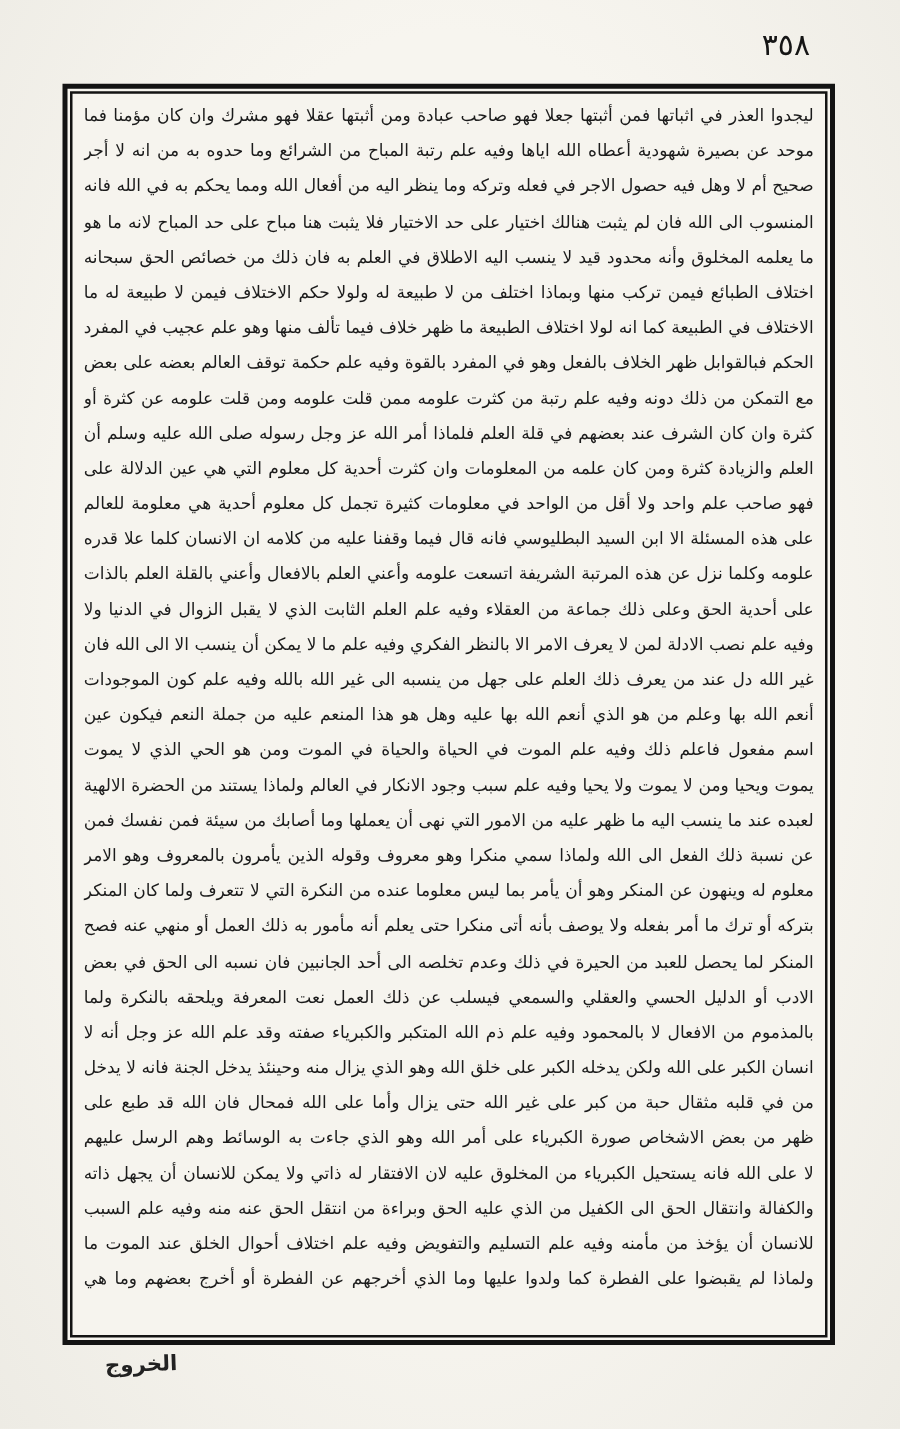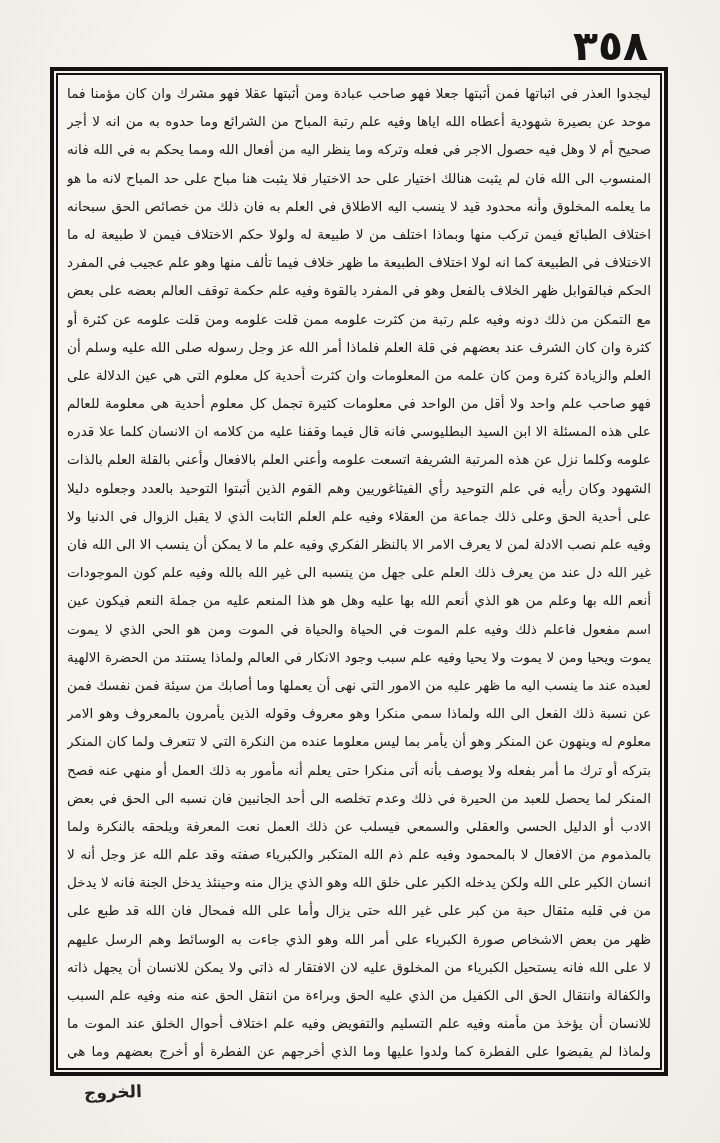--- a/index.html
+++ b/index.html
@@ -18,22 +18,22 @@
   .scan-page {
     position: absolute;
     inset: 0;
     background:
       radial-gradient(ellipse at 50% 45%, #f7f5ef 55%, #edebe4 100%);
   }
   .page-number {
     position: absolute;
     top: 22px;
     right: 72px;
-    font-size: 41px;
-    font-weight: bold;
+    font-size: 24px;
+    font-weight: normal;
     letter-spacing: 2px;
     color: #151515;
     direction: rtl;
   }
   .frame-outer {
     position: absolute;
     left: 50px;
     top: 67px;
     width: 618px;
     height: 1009px;
@@ -95,21 +95,20 @@
           <div class="text-line">ما يعلمه المخلوق وأنه محدود قيد لا ينسب اليه الاطلاق في العلم به فان ذلك من خصائص الحق سبحانه وتعالى وفيه علم</div>
           <div class="text-line">اختلاف الطبائع فيمن تركب منها وبماذا اختلف من لا طبيعة له ولولا حكم الاختلاف فيمن لا طبيعة له ما ظهر</div>
           <div class="text-line">الاختلاف في الطبيعة كما انه لولا اختلاف الطبيعة ما ظهر خلاف فيما تألف منها وهو علم عجيب في المفرد العين والمفرد</div>
           <div class="text-line">الحكم فبالقوابل ظهر الخلاف بالفعل وهو في المفرد بالقوة وفيه علم حكمة توقف العالم بعضه على بعض فيما يستفاد منه</div>
           <div class="text-line">مع التمكن من ذلك دونه وفيه علم رتبة من كثرت علومه ممن قلت علومه ومن قلت علومه عن كثرة أو من قلت لا عن</div>
           <div class="text-line">كثرة وان كان الشرف عند بعضهم في قلة العلم فلماذا أمر الله عز وجل رسوله صلى الله عليه وسلم أن يطلب الزيادة من</div>
           <div class="text-line">العلم والزيادة كثرة ومن كان علمه من المعلومات وان كثرت أحدية كل معلوم التي هي عين الدلالة على أحدية الحق</div>
           <div class="text-line">فهو صاحب علم واحد ولا أقل من الواحد في معلومات كثيرة تجمل كل معلوم أحدية هي معلومة للعالم بالله وحده وما نبه</div>
           <div class="text-line">على هذه المسئلة الا ابن السيد البطليوسي فانه قال فيما وقفنا عليه من كلامه ان الانسان كلما علا قدره في العالم قلت</div>
           <div class="text-line">علومه وكلما نزل عن هذه المرتبة الشريفة اتسعت علومه وأعني العلم بالافعال وأعني بالقلة العلم بالذات من طريق</div>
-          <div class="text-line">الشهود وكان رأيه في علم التوحيد رأي الفيثاغوريين وهم القوم الذين أثبتوا التوحيد بالعدد وجعلوه دليلا</div>
           <div class="text-line">على أحدية الحق وعلى ذلك جماعة من العقلاء وفيه علم العلم الثابت الذي لا يقبل الزوال في الدنيا ولا الآخرة</div>
           <div class="text-line">وفيه علم نصب الادلة لمن لا يعرف الامر الا بالنظر الفكري وفيه علم ما لا يمكن أن ينسب الا الى الله فان نسب الى</div>
           <div class="text-line">غير الله دل عند من يعرف ذلك العلم على جهل من ينسبه الى غير الله بالله وفيه علم كون الموجودات كلها نعما الهية</div>
           <div class="text-line">أنعم الله بها وعلم من هو الذي أنعم الله بها عليه وهل هو هذا المنعم عليه من جملة النعم فيكون عين النعمة عين المنعم</div>
           <div class="text-line">اسم مفعول فاعلم ذلك وفيه علم الموت في الحياة والحياة في الموت ومن هو الحي الذي لا يموت والميت الذي لا يحيا ومن</div>
           <div class="text-line">يموت ويحيا ومن لا يموت ولا يحيا وفيه علم سبب وجود الانكار في العالم ولماذا يستند من الحضرة الالهية وهل قوله</div>
           <div class="text-line">لعبده عند ما ينسب اليه ما ظهر عليه من الامور التي نهى أن يعملها وما أصابك من سيئة فمن نفسك فمن انكار الهي</div>
           <div class="text-line">عن نسبة ذلك الفعل الى الله ولماذا سمي منكرا وهو معروف وقوله الذين يأمرون بالمعروف وهو الامر بما هو</div>
           <div class="text-line">معلوم له وينهون عن المنكر وهو أن يأمر بما ليس معلوما عنده من النكرة التي لا تتعرف ولما كان المنكر فعل ما أمر</div>
           <div class="text-line">بتركه أو ترك ما أمر بفعله ولا يوصف بأنه أتى منكرا حتى يعلم أنه مأمور به ذلك العمل أو منهي عنه فصح له اسم</div>

